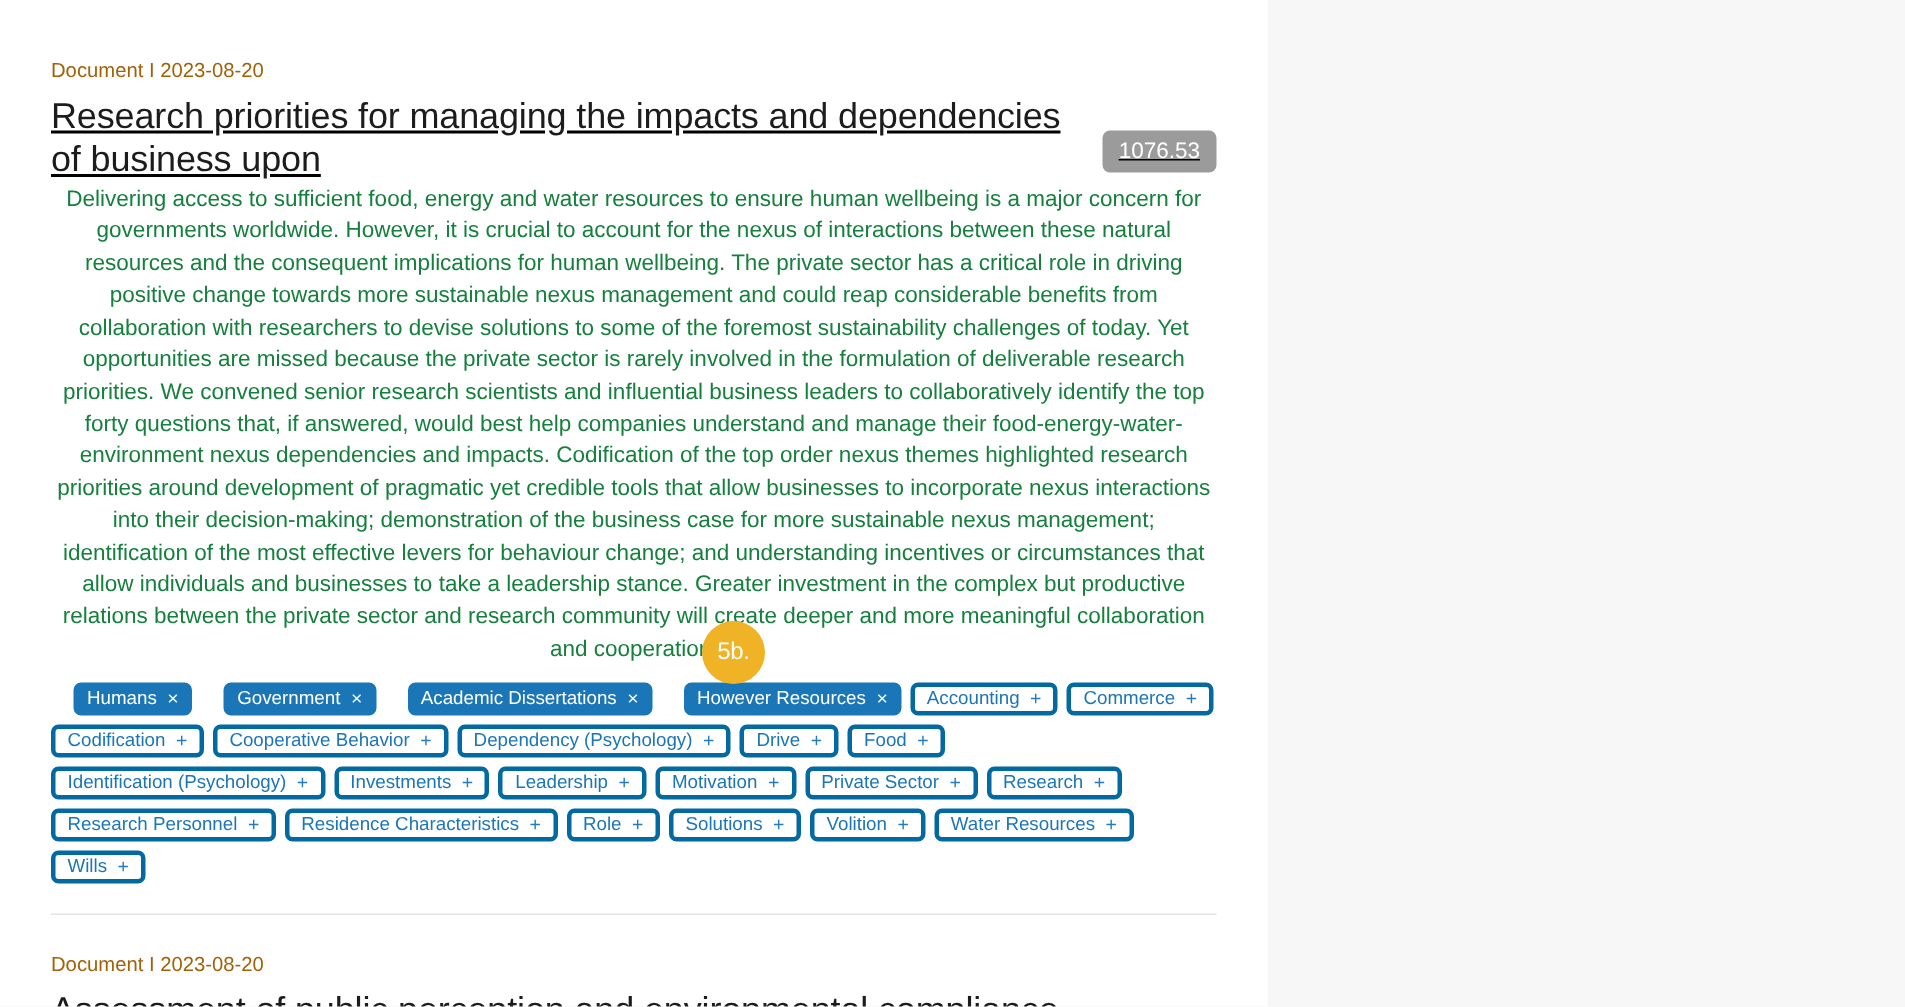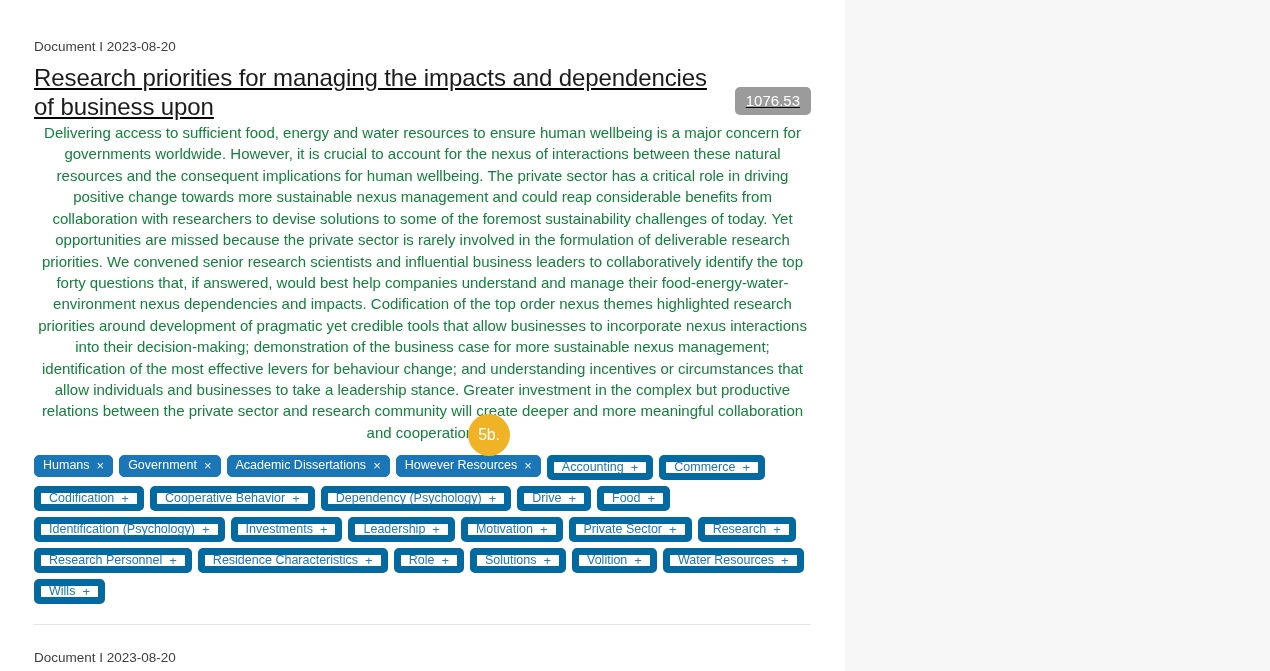--- a/index.html
+++ b/index.html
@@ -31,21 +31,21 @@
   .doc-card {
     position: relative;
     padding: 0 34px;
     box-sizing: border-box;
     width: 845px;
   }
   .doc-card.first { padding-top: 38px; }
   .doc-card.second { padding-top: 24px; }
   .doc-meta {
     font-size: 13.5px;
-    color: #404040;
+    color: #a16207;
     line-height: 1.3;
     margin-bottom: 7px;
   }
   .title-row {
     display: flex;
     align-items: flex-start;
     justify-content: space-between;
     text-decoration: underline;
   }
   .doc-title {
@@ -93,24 +93,25 @@
     border-radius: 5px;
     box-sizing: border-box;
     white-space: nowrap;
     cursor: pointer;
     height: 22px;
   }
   .tag.selected {
     background: #1b76b7;
     border: 1px solid #1b76b7;
     color: #ffffff;
+    margin-left: 15px;
   }
   .tag.suggested {
     background: #ffffff;
-    border: 7px solid #0369a1;
+    border: 3px solid #0369a1;
     color: #1b76b7;
   }
   .tag-action {
     font-size: 13px;
     line-height: 1;
     opacity: 0.95;
   }
   .divider {
     margin: 20px 34px 0 34px;
     border-top: 1px solid #e4e4e4;

